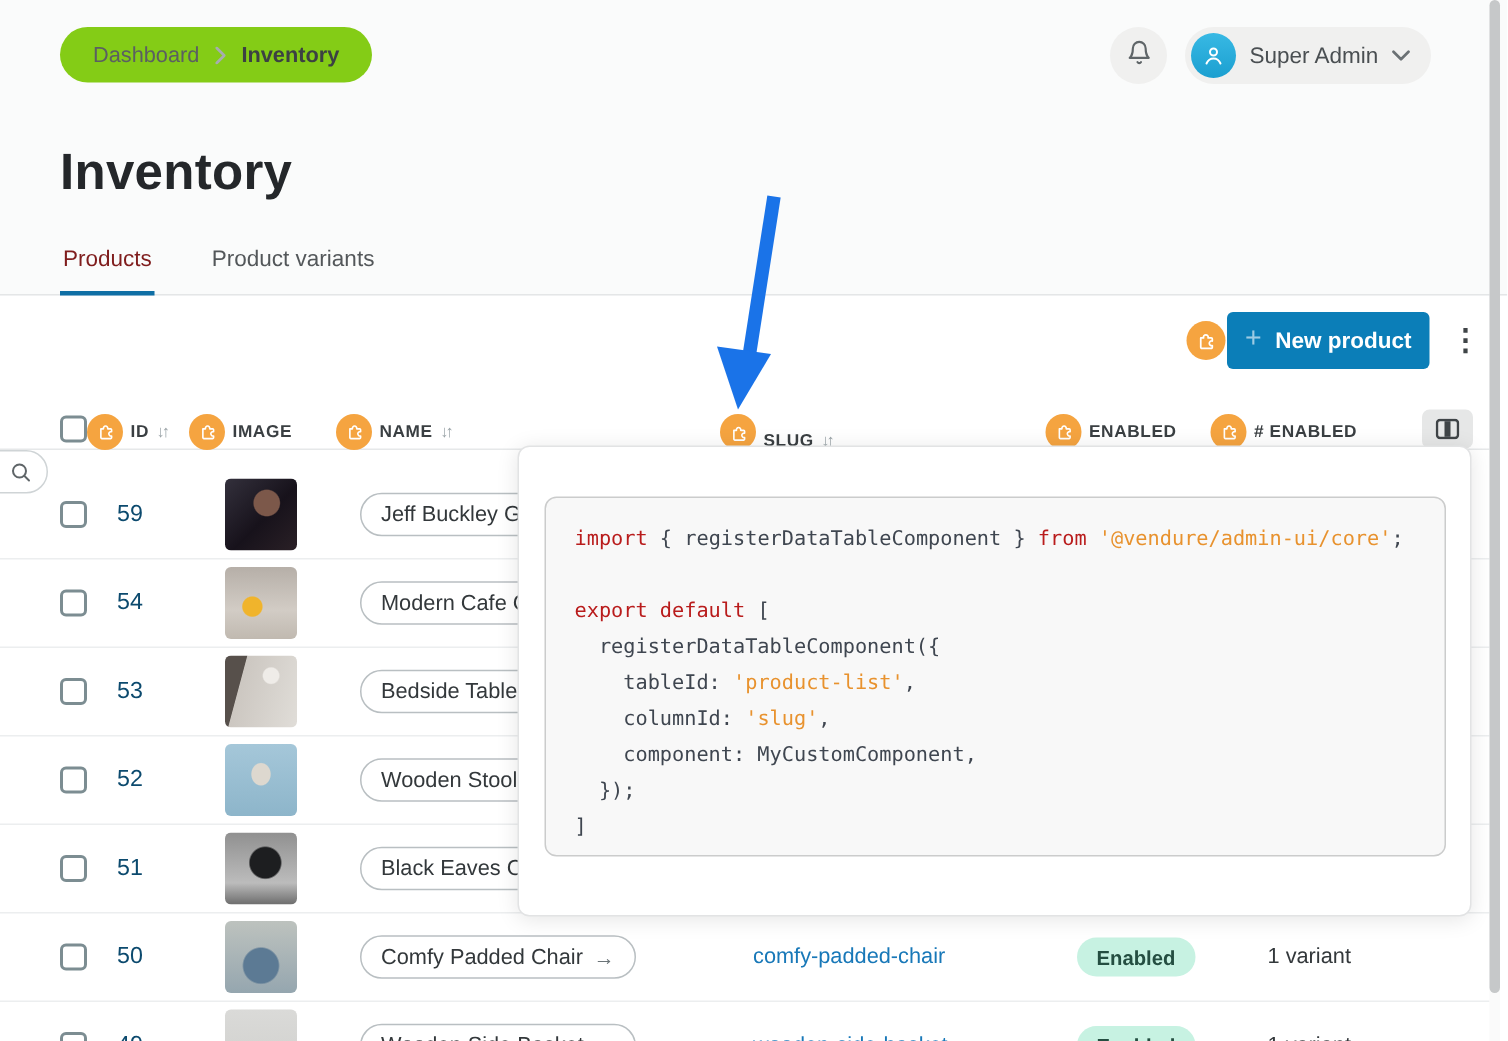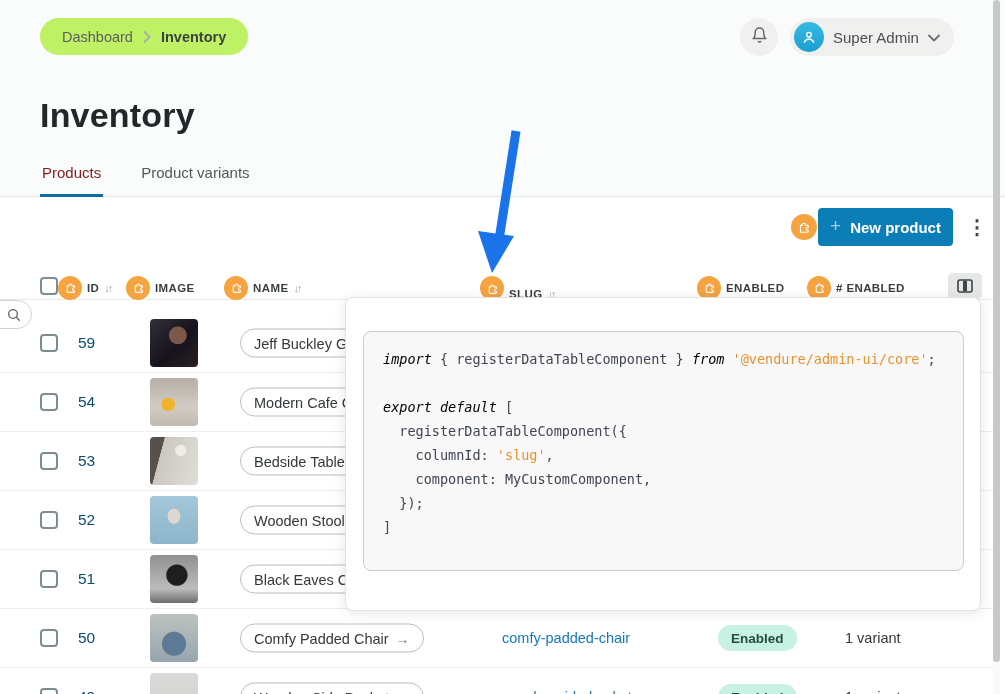--- a/index.html
+++ b/index.html
@@ -4,21 +4,21 @@
 <style>
   * { margin:0; padding:0; box-sizing:border-box; }
   html,body { background:#fff; }
   body { font-family:"Liberation Sans", sans-serif; }
   .screen { position:relative; width:1005px; height:694px; background:#fff; overflow:hidden; }
 
   
   .page-head { position:absolute; top:0; left:0; width:1005px; height:197px;
                background:#fafbfb; border-bottom:1px solid #e4e6e7; }
   .crumb-pill { position:absolute; left:40px; top:18px; height:37px; border-radius:19px;
-                background:#bef264; display:flex; align-items:center; padding:0 22px; gap:10px; }
+                background:#84cc16; display:flex; align-items:center; padding:0 22px; gap:10px; }
   .crumb-link { font-size:14.5px; color:#5b5f62; cursor:pointer; }
   .crumb-sep { color:#a6adb0; display:flex; }
   .crumb-current { font-size:14.5px; color:#3c4143; font-weight:bold; }
 
   .bell-btn { position:absolute; left:740px; top:18px; width:38px; height:38px; border-radius:50%;
               background:#f0f0ef; display:flex; align-items:center; justify-content:center; cursor:pointer; }
   .user-pill { position:absolute; left:790px; top:18px; height:38px; border-radius:19px;
                background:#f0f0ef; display:flex; align-items:center; gap:9px; padding:0 14px 0 4px; cursor:pointer; }
   .avatar { width:30px; height:30px; border-radius:50%;
             background:linear-gradient(180deg,#38b9e4,#1b9fd0);
@@ -95,21 +95,21 @@
                  linear-gradient(180deg,#bdc2be,#95a6af); }
   .img-basket  { background:linear-gradient(180deg,#dadad8,#cfcfcc); }
 
   
   .popup { position:absolute; left:345px; top:297px; width:636px; height:314px; background:#fff;
            border:1px solid #e2e3e4; border-radius:8px; box-shadow:0 2px 14px rgba(0,0,0,.10); z-index:30; }
   .codeblock { position:absolute; left:17px; top:33px; width:601px; height:240px; background:#f8f8f8;
                border:1px solid #cbcccc; border-radius:8px; padding:15px 0 0 19px; overflow:hidden; }
   .code-line { height:24px; line-height:24px; font-family:"DejaVu Sans Mono","Liberation Mono",monospace;
                font-size:13.5px; white-space:pre; color:#3f4650; }
-  .tk-k { color:#000000;font-style:italic; }
+  .tk-k { color:#b91c1c; }
   .tk-s { color:#e8922e; }
   .tk-p { color:#3f4650; }
 
   
   .arrow-svg { position:absolute; left:0; top:0; z-index:40; pointer-events:none; }
   .scroll-track { position:absolute; left:993px; top:0; width:7px; height:694px; background:#fafafa; z-index:50; }
   .scroll-thumb { position:absolute; left:0; top:0; width:7px; height:662px; border-radius:4px; background:#c6c8c9; cursor:pointer; }
 </style>
 </head>
 <body>
@@ -310,20 +310,21 @@
         <span class="variants">1 variant</span>
       </div>
     </div>
 
   <div class="popup">
     <div class="codeblock">
         <div class="code-line"><span class="tk-k">import</span><span class="tk-p"> { registerDataTableComponent } </span><span class="tk-k">from</span><span class="tk-p"> </span><span class="tk-s">'@vendure/admin-ui/core'</span><span class="tk-p">;</span></div>
         <div class="code-line"></div>
         <div class="code-line"><span class="tk-k">export default</span><span class="tk-p"> [</span></div>
         <div class="code-line"><span class="tk-p">  registerDataTableComponent({</span></div>
+        <div class="code-line"><span class="tk-p">    tableId: </span><span class="tk-s">'product-list'</span><span class="tk-p">,</span></div>
         <div class="code-line"><span class="tk-p">    columnId: </span><span class="tk-s">'slug'</span><span class="tk-p">,</span></div>
         <div class="code-line"><span class="tk-p">    component: MyCustomComponent,</span></div>
         <div class="code-line"><span class="tk-p">  });</span></div>
         <div class="code-line"><span class="tk-p">]</span></div>
       </div>
   </div>
 
   <svg class="arrow-svg" width="1005" height="694" viewBox="0 0 1005 694">
     <line x1="516" y1="131" x2="499" y2="240" stroke="#1a73e8" stroke-width="9"></line>
     <polygon points="492,273 514,236 478,231" fill="#1a73e8"></polygon>

